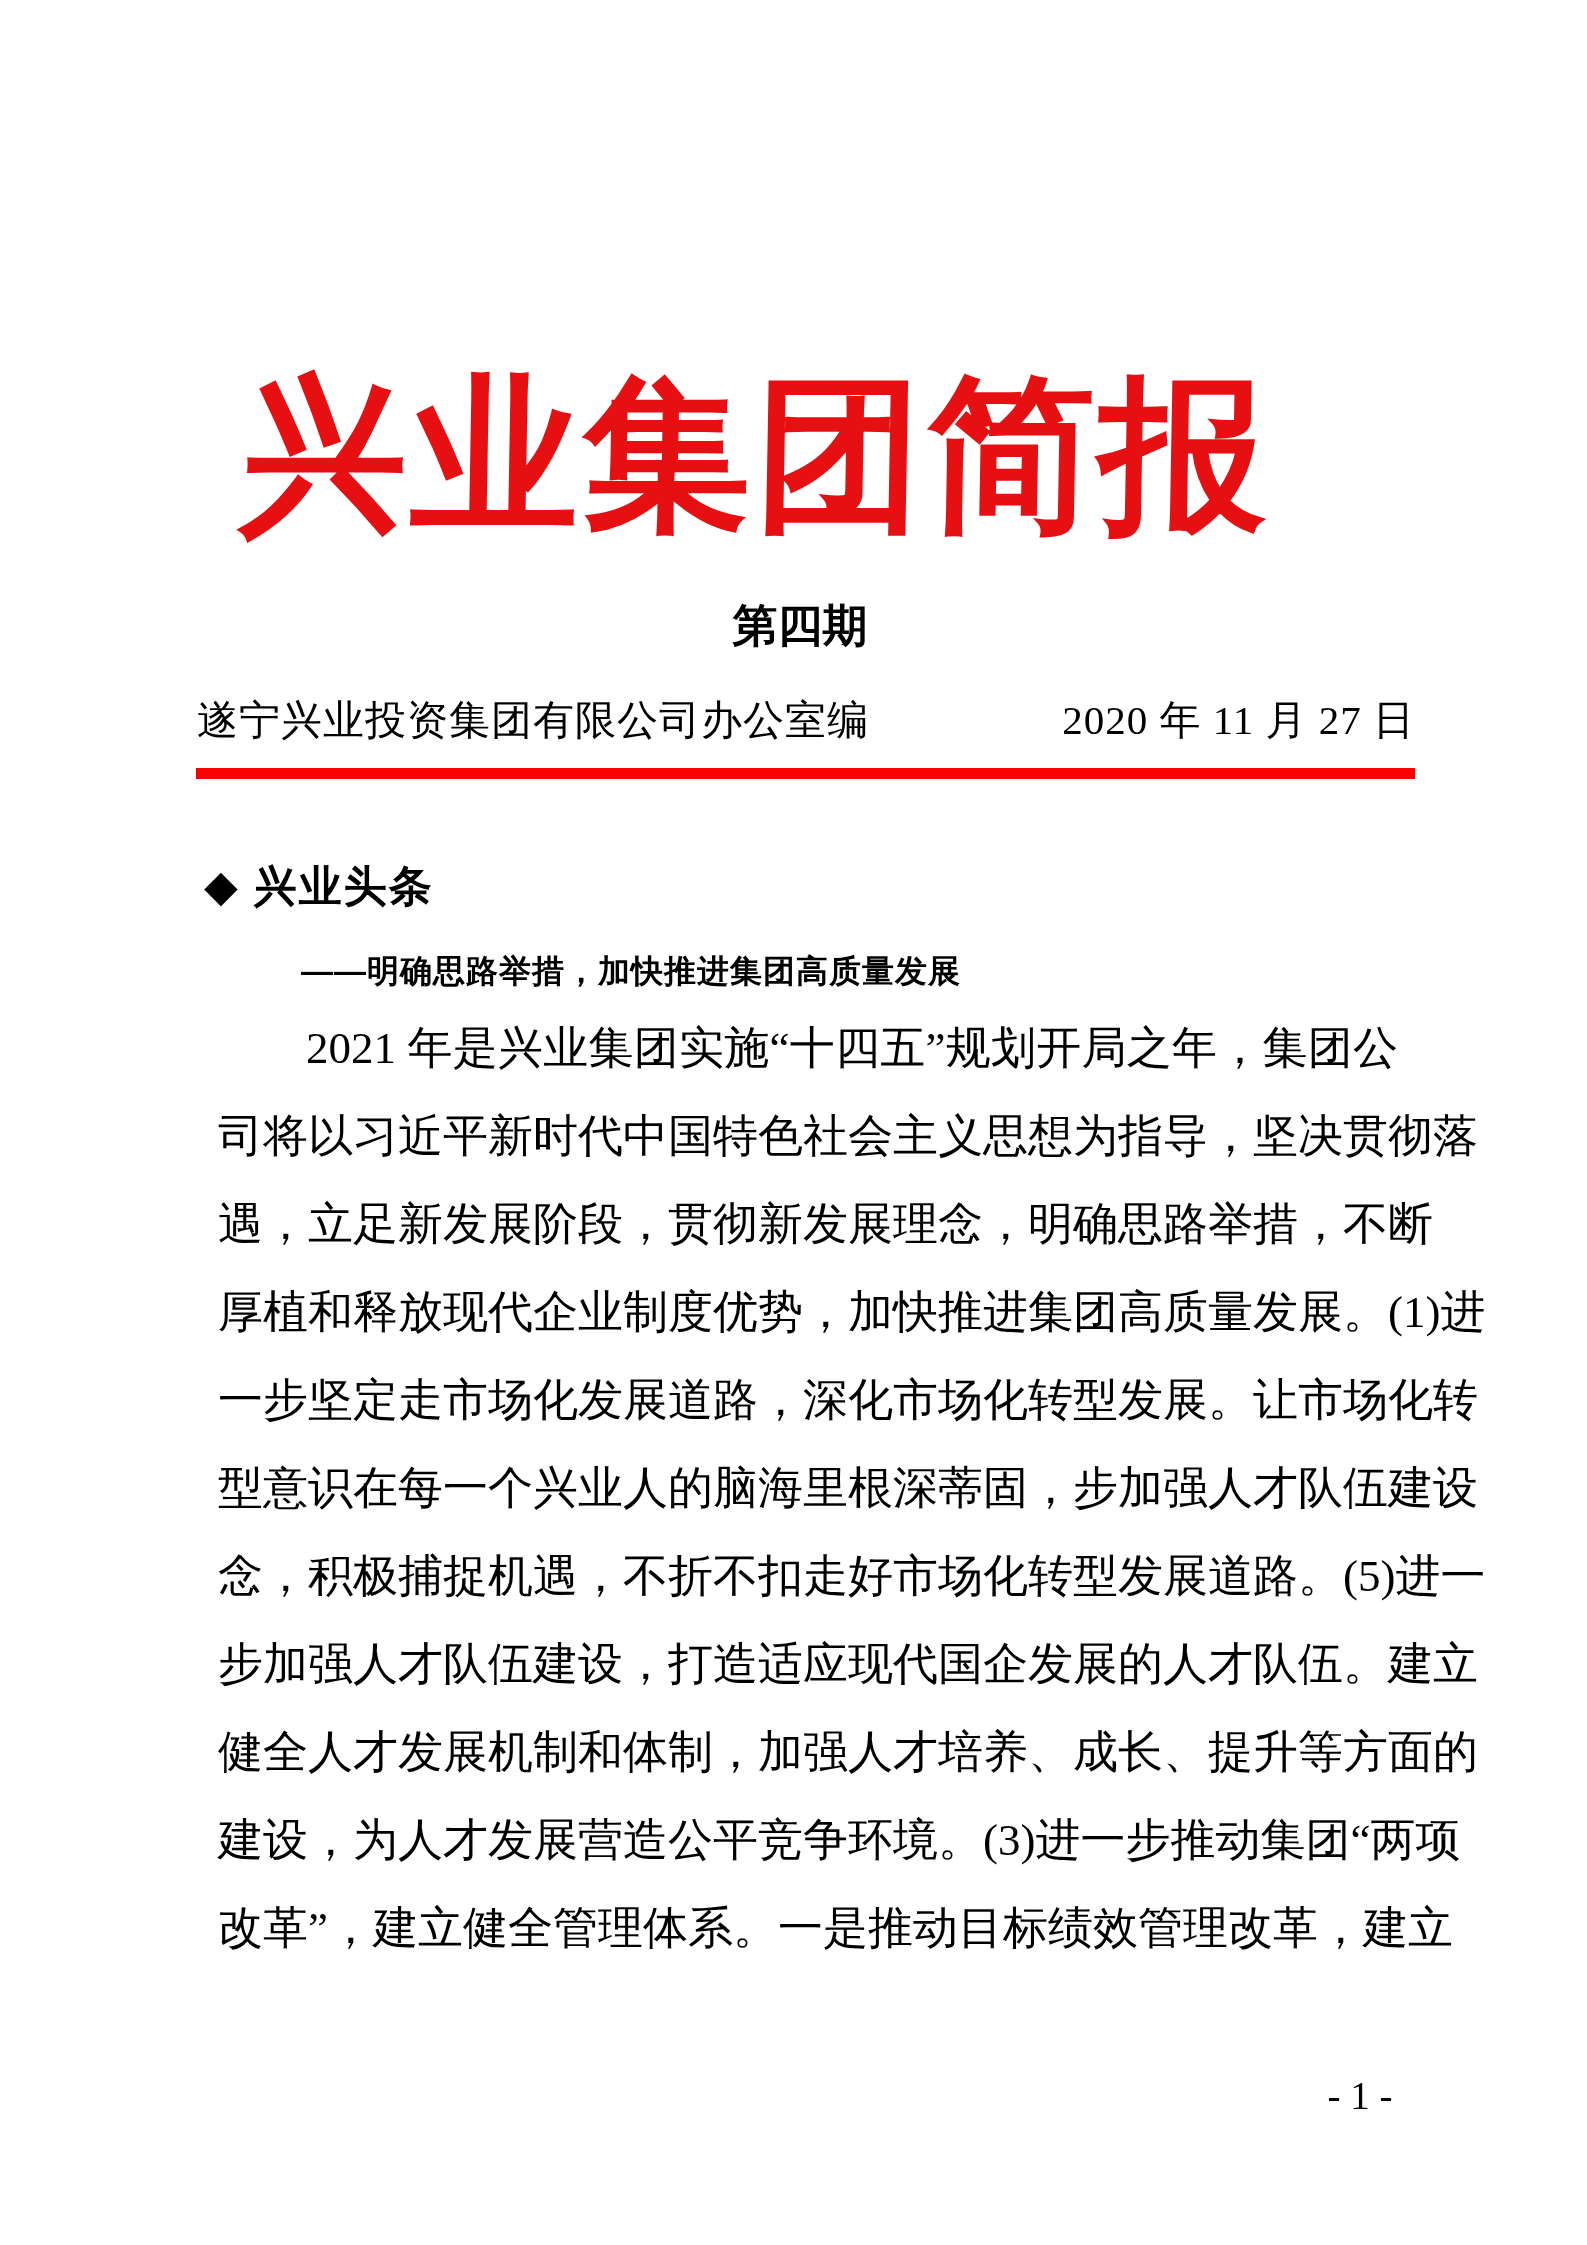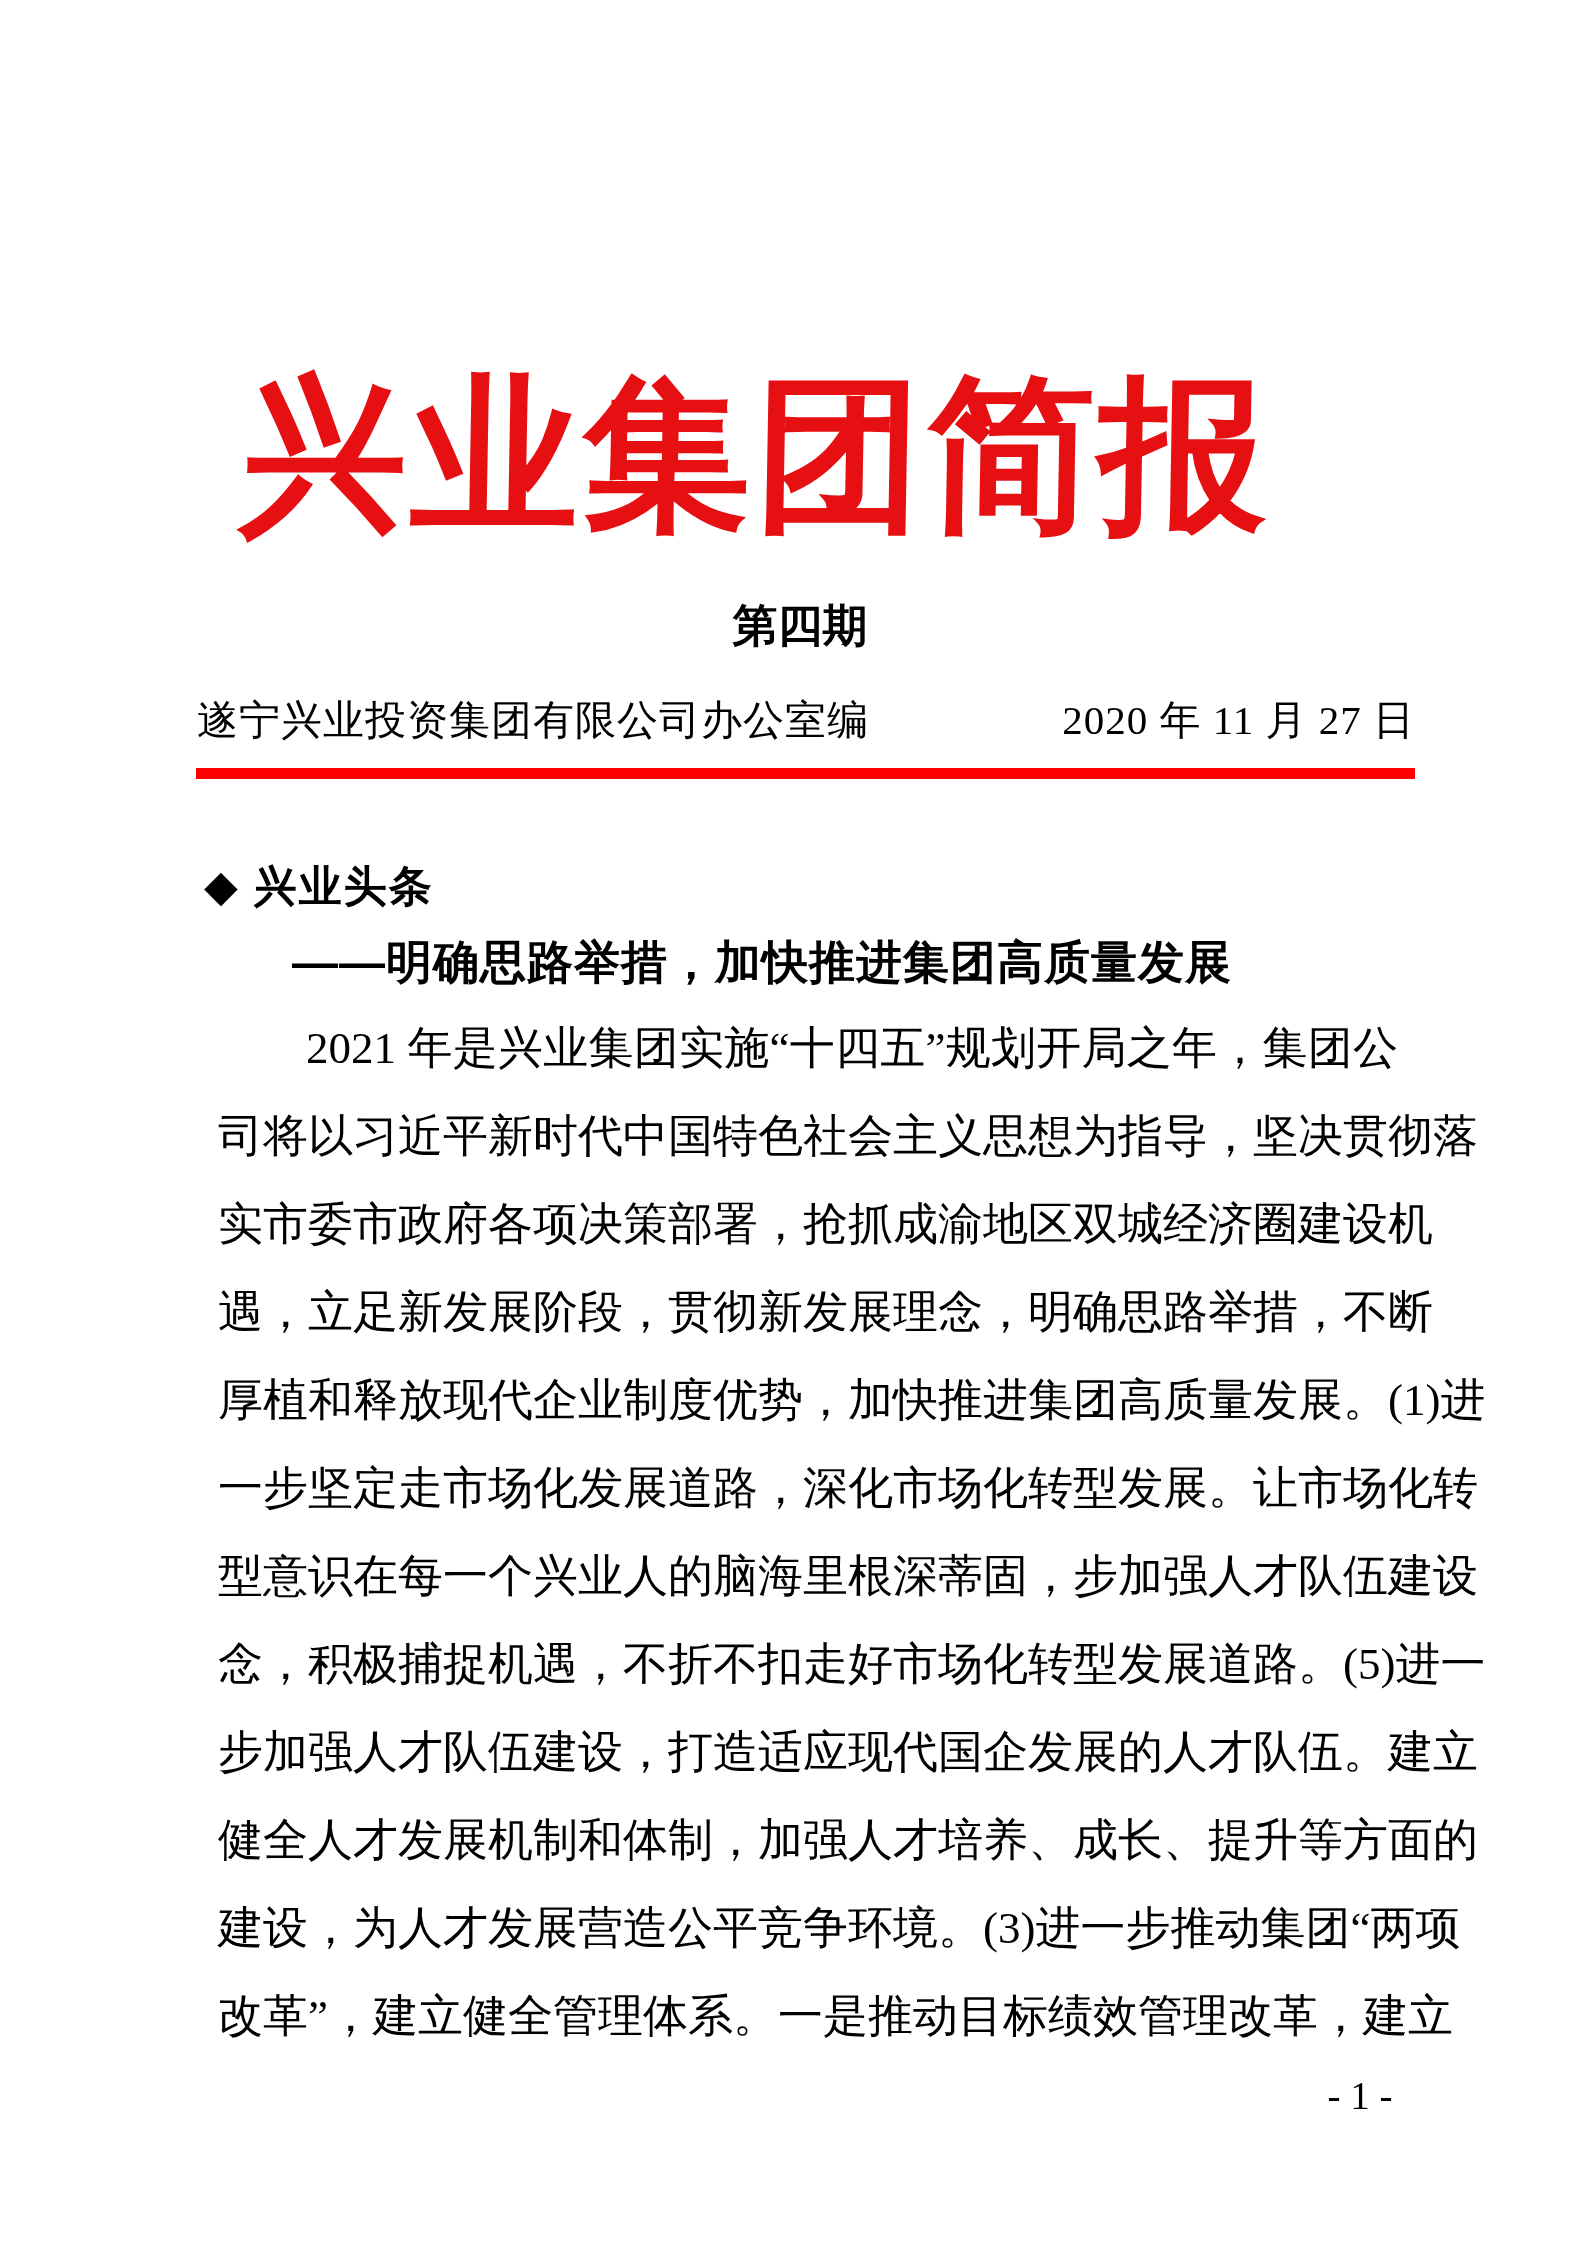--- a/index.html
+++ b/index.html
@@ -99,22 +99,22 @@
     font-weight: 600;
     letter-spacing: 2px;
   }
 
   
   .article-headline {
     position: absolute;
     top: 932px;
     left: 200px;
     width: 1215px;
-    margin: 0;
-    font-size: 46px;
+    margin: 9px;
+    font-size: 32px;
     line-height: 60px;
     font-weight: 700;
     font-family: "Liberation Sans", sans-serif;
     text-indent: 92px;
     letter-spacing: 1px;
   }
 
   
   .article-body {
     position: absolute;
@@ -170,21 +170,20 @@
   <div class="section-header">
     <span class="diamond-bullet">◆</span>
     <span class="section-title">兴业头条</span>
   </div>
 
   <h2 class="article-headline">——明确思路举措，加快推进集团高质量发展</h2>
 
   <div class="article-body">
     <p class="body-line first">2021 年是兴业集团实施“十四五”规划开局之年，集团公</p>
     <p class="body-line">司将以习近平新时代中国特色社会主义思想为指导，坚决贯彻落</p>
-    <p class="body-line">实市委市政府各项决策部署，抢抓成渝地区双城经济圈建设机</p>
     <p class="body-line">遇，立足新发展阶段，贯彻新发展理念，明确思路举措，不断</p>
     <p class="body-line">厚植和释放现代企业制度优势，加快推进集团高质量发展。(1)进</p>
     <p class="body-line">一步坚定走市场化发展道路，深化市场化转型发展。让市场化转</p>
     <p class="body-line">型意识在每一个兴业人的脑海里根深蒂固，步加强人才队伍建设</p>
     <p class="body-line">念，积极捕捉机遇，不折不扣走好市场化转型发展道路。(5)进一</p>
     <p class="body-line">步加强人才队伍建设，打造适应现代国企发展的人才队伍。建立</p>
     <p class="body-line">健全人才发展机制和体制，加强人才培养、成长、提升等方面的</p>
     <p class="body-line">建设，为人才发展营造公平竞争环境。(3)进一步推动集团“两项</p>
     <p class="body-line">改革”，建立健全管理体系。一是推动目标绩效管理改革，建立</p>
   </div>

